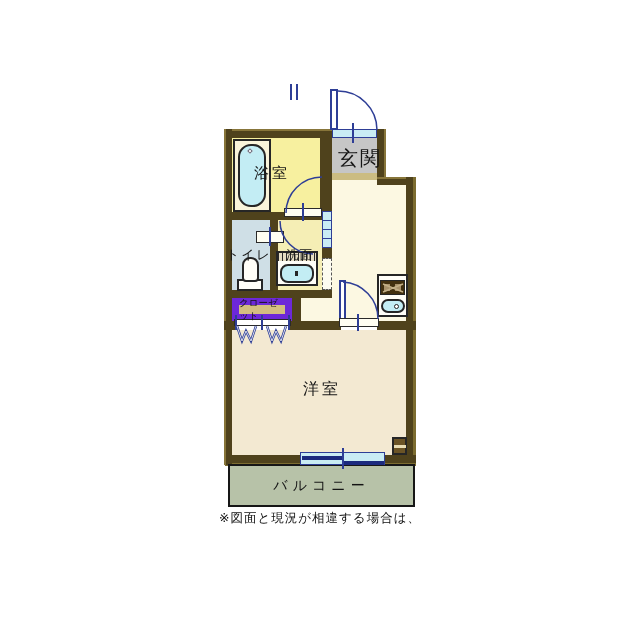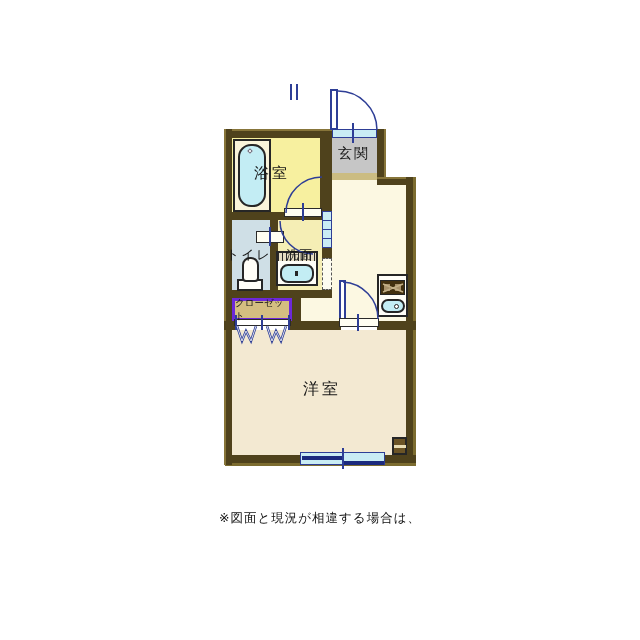--- a/index.html
+++ b/index.html
@@ -29,21 +29,21 @@
   #w-room-c{left:377px;top:321px;width:39px;height:9px;}
 
   
   #f-bath{left:232px;top:137px;width:88px;height:75px;background:#f7f09f;}
   #f-genkan{left:332px;top:137px;width:45px;height:36px;background:#c6c6c6;}
   #f-genkan-step{left:332px;top:173px;width:45px;height:7px;background:#cbbc82;}
   #f-hall{left:332px;top:180px;width:74px;height:141px;background:#fcf8e2;}
   #f-hall-annex{left:301px;top:298px;width:31px;height:23px;background:#fcf8e2;}
   #f-toilet{left:232px;top:220px;width:38px;height:70px;background:#cfdfe6;}
   #f-wash{left:278px;top:220px;width:44px;height:70px;background:#f5eeb5;}
-  #closet-box{left:232px;top:298px;width:60px;height:23px;background:#d4be81;border:3px solid #6d28d9;display:flex;align-items:center;justify-content:flex-start;}
+  #closet-box{left:232px;top:298px;width:60px;height:23px;background:#d4be81;border:7px solid #6d28d9;display:flex;align-items:center;justify-content:flex-start;}
   #f-room{left:232px;top:330px;width:174px;height:125px;background:#f3e9d2;}
   #balcony{left:228px;top:464px;width:187px;height:43px;background:#b7c2a8;border:2px solid #161616;display:flex;align-items:center;justify-content:center;}
 
   
   #tub{left:233px;top:139px;width:38px;height:73px;background:#faf4da;border:2px solid #262626;z-index:5;}
   #tub-in{left:238px;top:144px;width:28px;height:63px;background:#c3edf4;border:2px solid #262626;border-radius:13px;z-index:6;}
   #tub-dot{left:248px;top:149px;width:4px;height:4px;background:#ffffff;border:1px solid #667;transform:rotate(45deg);z-index:7;}
   #toilet-bowl{left:242px;top:257px;width:17px;height:25px;background:#fffef8;border:2px solid #262626;border-radius:8px 8px 4px 4px;z-index:6;}
   #toilet-tank{left:237px;top:279px;width:26px;height:12px;background:#fffef8;border:2px solid #262626;z-index:5;}
   #basin{left:276px;top:251px;width:42px;height:35px;background:#fffef8;border:2px solid #262626;z-index:5;}
@@ -76,21 +76,21 @@
   #closet-bar{left:234px;top:319px;width:57px;height:7px;background:#ffffff;border:1px solid #2a2a2a;z-index:8;}
   .closet-tick{width:2px;height:15px;background:#2e3e96;z-index:9;}
   #cb-t1{left:235px;top:315px;} #cb-t2{left:261px;top:315px;} #cb-t3{left:288px;top:315px;}
   #bw-back{left:300px;top:452px;width:85px;height:13px;background:#c9ecf4;border:1px solid #2e3e96;z-index:8;}
   #bw-bar1{left:302px;top:456px;width:41px;height:4px;background:#1b2a7e;z-index:9;}
   #bw-bar2{left:343px;top:461px;width:41px;height:4px;background:#1b2a7e;z-index:9;}
   #bw-tick{left:342px;top:448px;width:2px;height:21px;background:#2e3e96;z-index:9;}
 
   
   #lbl-bath{left:254px;top:164px;font-size:15px;letter-spacing:3px;font-family:Liberation Mono, monospace;}
-  #lbl-genkan{left:338px;top:145px;font-size:14px;letter-spacing:2px;}
+  #lbl-genkan{left:338px;top:145px;font-size:20px;letter-spacing:2px;}
   #lbl-toilet{left:226px;top:246px;font-size:13px;letter-spacing:2px;}
   #lbl-wash{left:286px;top:247px;font-size:12.5px;letter-spacing:1px;}
   #lbl-closet{font-size:9.5px;color:#141414;letter-spacing:0;z-index:30;}
   #lbl-room{left:303px;top:379px;font-size:16px;letter-spacing:3px;}
   #lbl-balcony{font-size:14px;color:#141414;letter-spacing:5px;z-index:30;}
   #note{left:0;top:510px;width:640px;text-align:center;font-size:12.5px;letter-spacing:1px;line-height:15px;color:#111111;z-index:30;}
 </style>
 </head>
 <body>
 
@@ -116,20 +116,23 @@
   <div class="wall" id="w-toilet-r"></div>
   <div class="wall" id="w-san-b"></div>
   <div class="wall" id="w-wash-chunk"></div>
   <div class="wall" id="w-closet-r"></div>
   <div class="wall" id="w-room-a"></div>
   <div class="wall" id="w-room-b"></div>
   <div class="wall" id="w-room-c"></div>
 
   <div class="abs" id="closet-box">
     <span id="lbl-closet">クローゼット</span>
+  </div>
+  <div class="abs" id="balcony">
+    <span id="lbl-balcony">バルコニー</span>
   </div>
 
   <div class="abs" id="tub"></div>
   <div class="abs" id="tub-in"></div>
   <div class="abs" id="tub-dot"></div>
   <div class="abs" id="toilet-bowl"></div>
   <div class="abs" id="toilet-tank"></div>
   <div class="abs" id="basin"></div>
   <div class="abs" id="basin-hatch"></div>
   <div class="abs" id="basin-bowl"></div>

